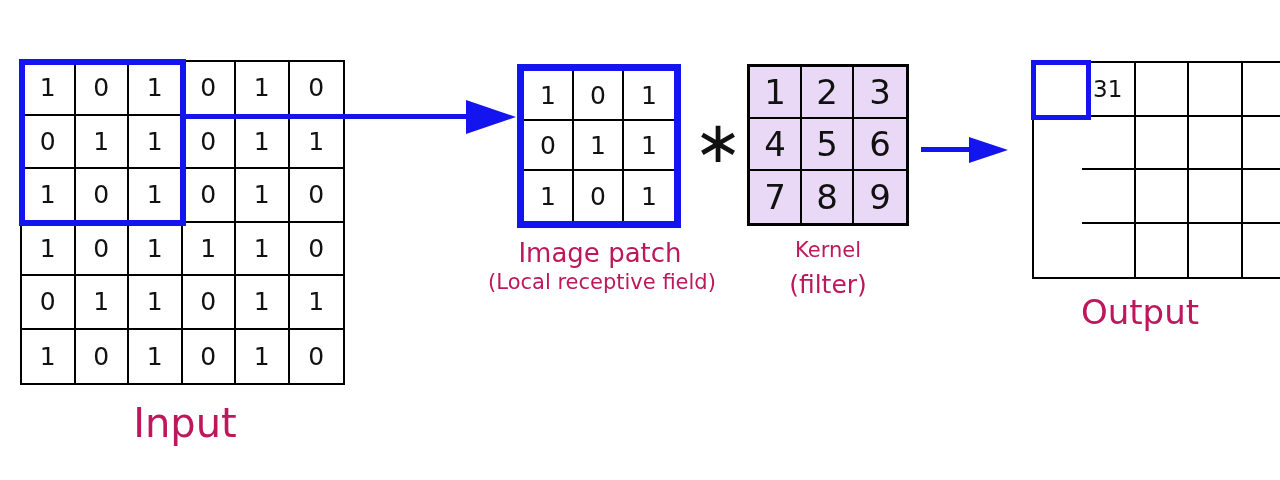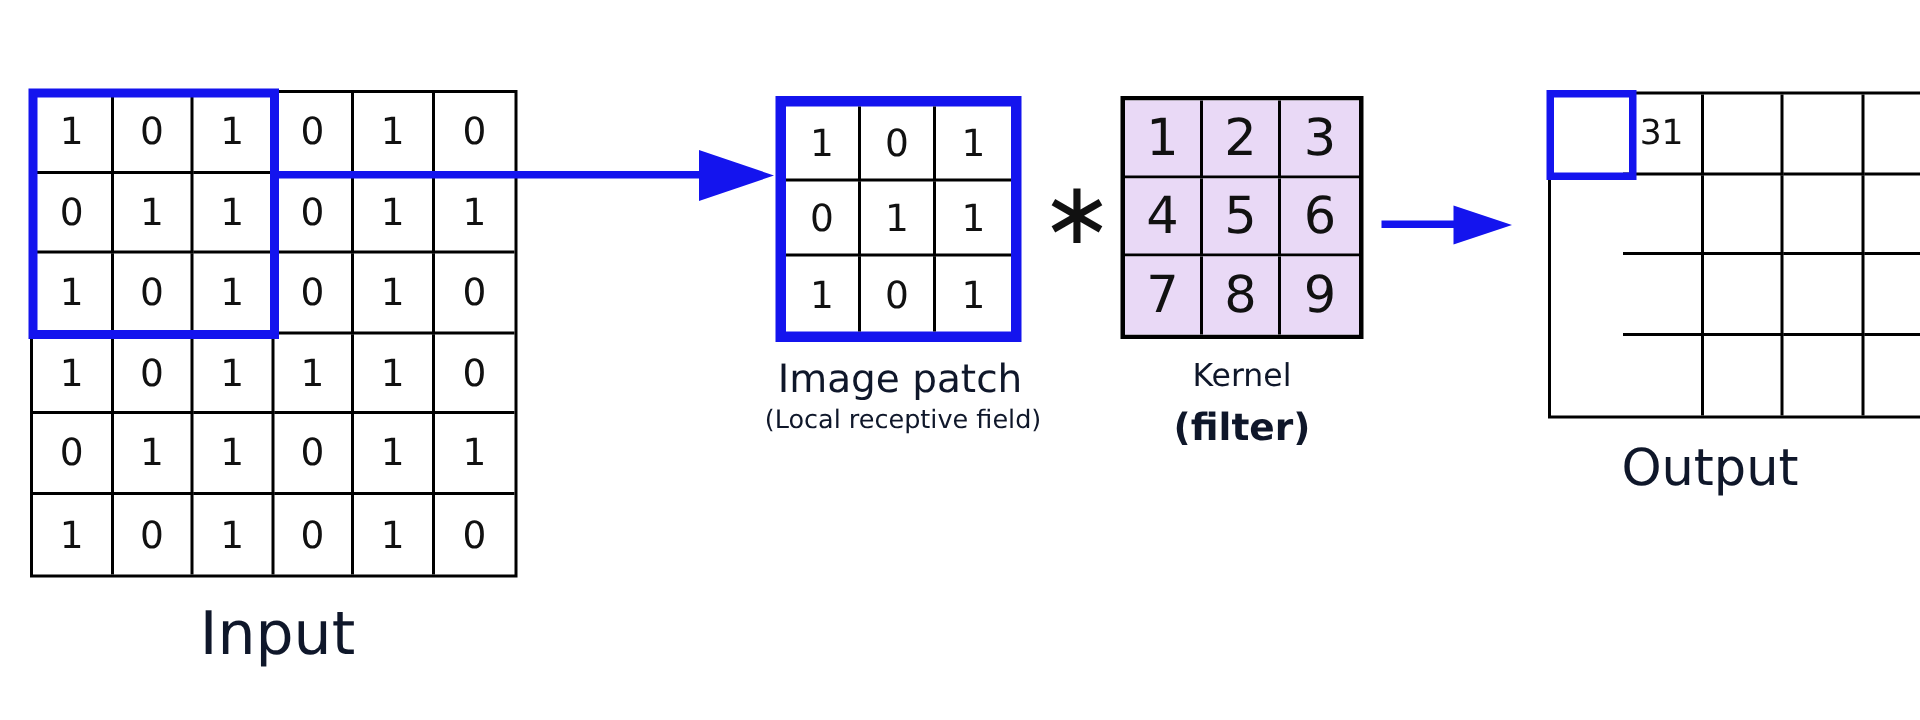--- a/index.html
+++ b/index.html
@@ -66,26 +66,26 @@
   #arrow2-head{left:969px;top:137px;
     border-top:13px solid transparent;border-bottom:13px solid transparent;
     border-left:39px solid var(--blue);}
   
   #operator{
     left:686px;top:106px;width:64px;height:66px;
     display:flex;align-items:center;justify-content:center;
     font-size:58px;color:#111;padding-top:6px;box-sizing:border-box;
   }
   
-  .label{text-align:center;color:#0f172a;}
+  .label{text-align:center;color:#be185d;}
   #input-label{left:35px;top:400px;width:300px;font-size:40px;}
   #patch-label{left:450px;top:238px;width:300px;font-size:26px;}
-  #patch-sublabel{left:442px;top:270px;width:320px;font-size:17px;}
+  #patch-sublabel{left:442px;top:270px;width:320px;font-size:21px;}
   #kernel-label{left:678px;top:238px;width:300px;font-size:21px;}
-  #kernel-sublabel{left:678px;top:270px;width:300px;font-size:25px;font-weight:bold;}
+  #kernel-sublabel{left:678px;top:270px;width:300px;font-size:25px;}
   #output-label{left:990px;top:292px;width:300px;font-size:34px;}
 </style>
 </head>
 <body>
 
 <div class="abs grid input-grid" id="input-grid-box">
     <div class="cell">1</div>
     <div class="cell">0</div>
     <div class="cell">1</div>
     <div class="cell">0</div>

